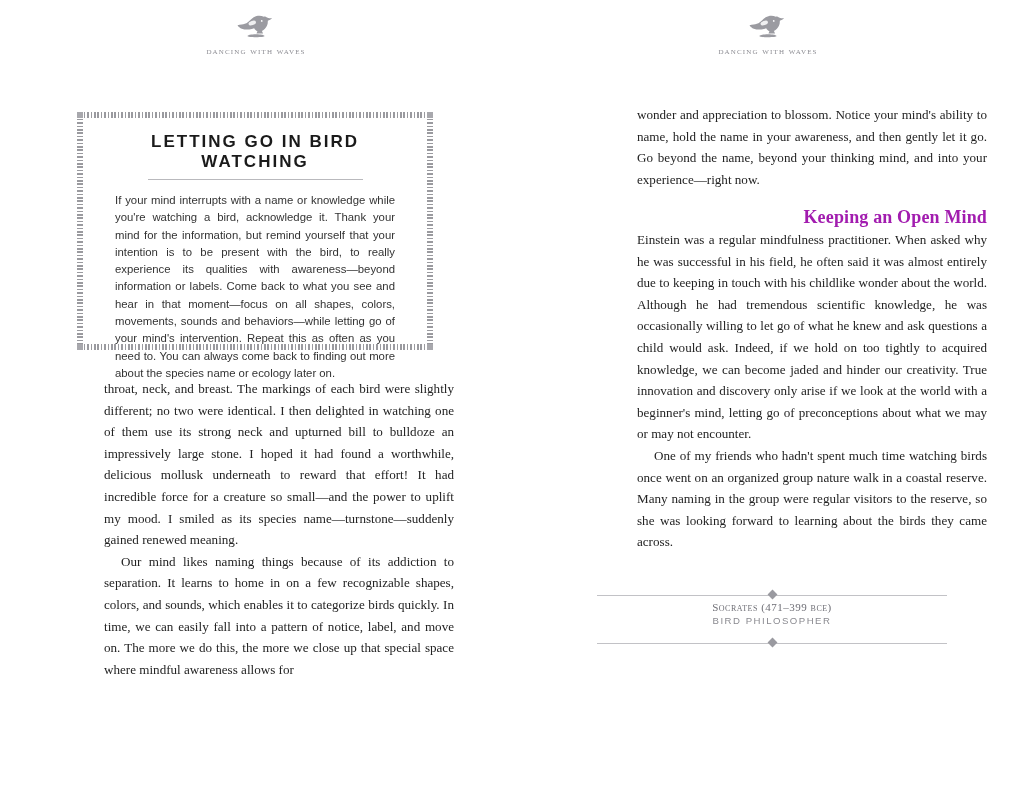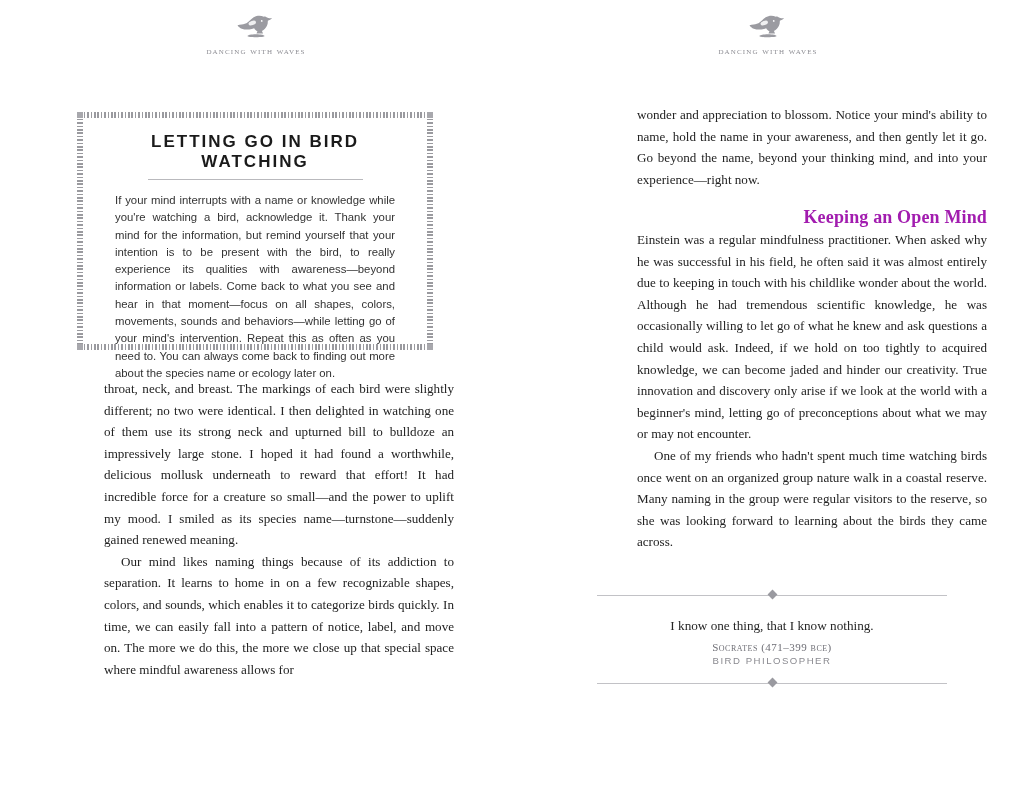--- a/index.html
+++ b/index.html
@@ -273,21 +273,20 @@
       <h2 class="section-head">Keeping an Open Mind</h2>
       <p>Einstein was a regular mindfulness practitioner. When asked why he was successful in his field, he often said it was almost entirely due to keeping in touch with his childlike wonder about the world. Although he had tremendous scientific knowledge, he was occasionally willing to let go of what he knew and ask questions a child would ask. Indeed, if we hold on too tightly to acquired knowledge, we can become jaded and hinder our creativity. True innovation and discovery only arise if we look at the world with a beginner's mind, letting go of preconceptions about what we may or may not encounter.</p>
       <p class="indent">One of my friends who hadn't spent much time watching birds once went on an organized group nature walk in a coastal reserve. Many naming in the group were regular visitors to the reserve, so she was looking forward to learning about the birds they came across.</p>
     </div>
 
     <div class="quote-block" style="left:85px;">
       <div class="orn-rule">
         <div class="line"></div>
         <div class="diamond"></div>
       </div>
-      <p class="quote-text">I know one thing, that I know nothing.</p>
       <p class="quote-source">Socrates (471–399 bce)</p>
       <p class="quote-role">BIRD PHILOSOPHER</p>
       <div class="orn-rule">
         <div class="line"></div>
         <div class="diamond"></div>
       </div>
     </div>
 
   </div>
 

